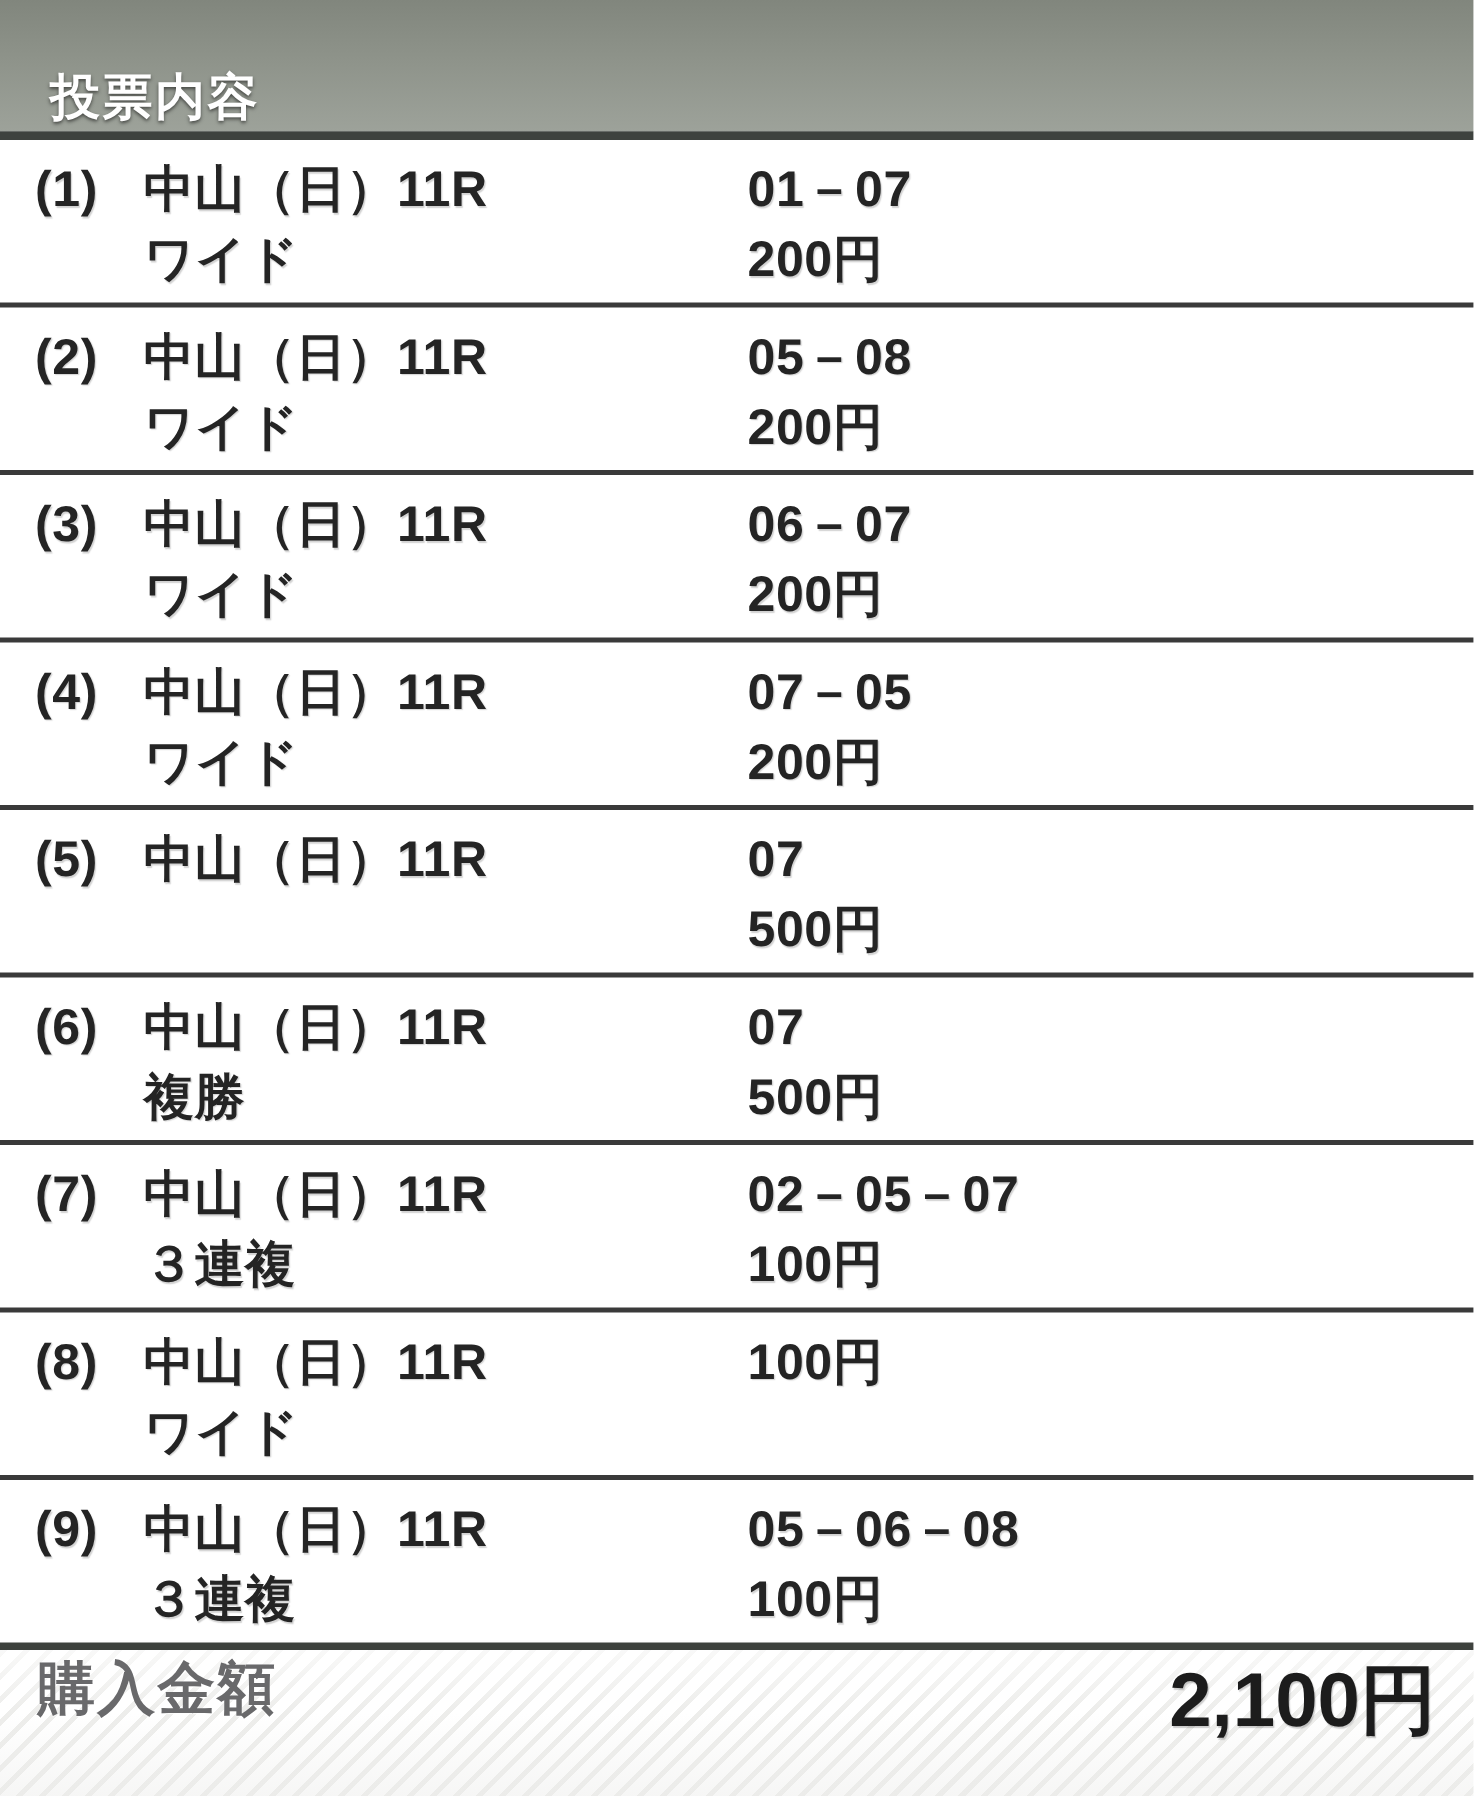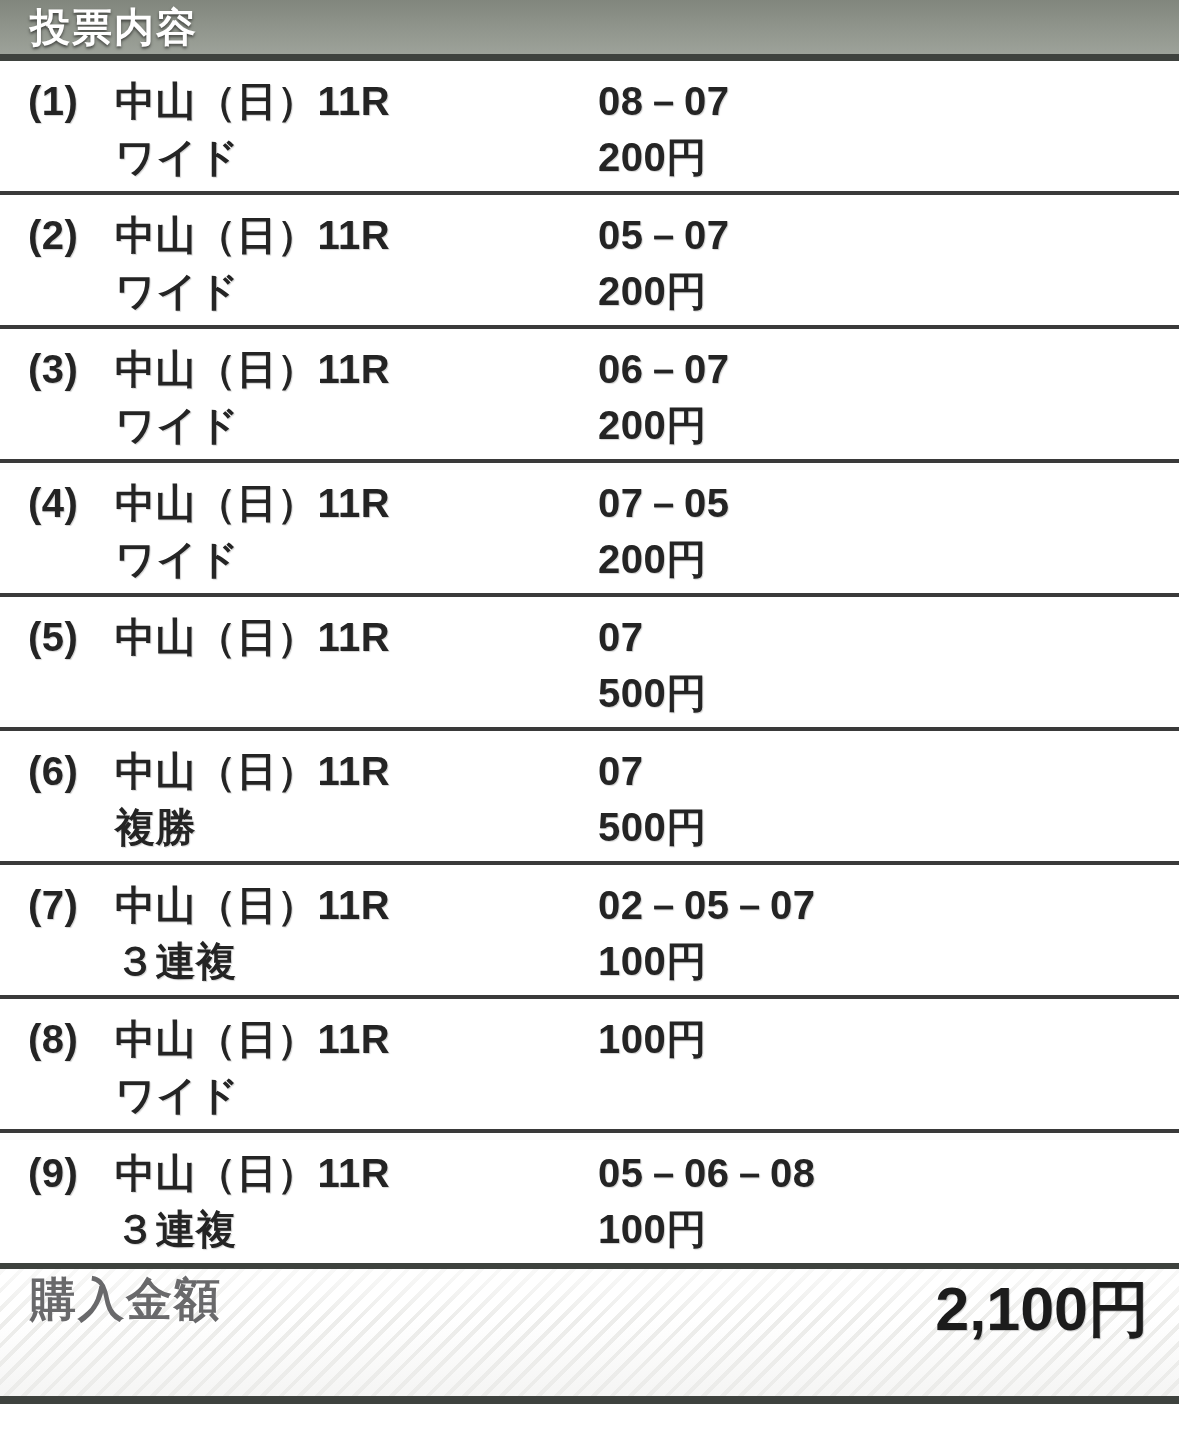--- a/index.html
+++ b/index.html
@@ -12,27 +12,27 @@
     width: 1179px;
     height: 1437px;
     background: #ffffff;
     overflow: hidden;
     display: flex;
     flex-direction: column;
   }
 
   
   .header {
-    height: 61px;
+    height: 112px;
     flex: 0 0 auto;
     background: linear-gradient(180deg, #81867d 0%, #8e938a 45%, #9da29a 100%);
     border-bottom: 7px solid #3e423e;
     display: flex;
-    align-items: center;
-    padding-left: 30px;
+    align-items: flex-end;
+    padding-left: 40px;
   }
   .header-title {
     font-size: 40px;
     font-weight: bold;
     color: #ffffff;
     letter-spacing: 2px;
     text-shadow: 0 2px 3px rgba(0,0,0,0.55);
   }
 
   
@@ -95,35 +95,35 @@
   <div class="bet-list">
     <div class="bet-row">
       <div class="cell">
         <span class="line">(1)</span>
       </div>
       <div class="cell">
         <span class="line">中山（日）11R</span>
         <span class="line">ワイド</span>
       </div>
       <div class="cell">
-        <span class="line">08－07</span>
+        <span class="line">01－07</span>
         <span class="line">200円</span>
       </div>
     </div>
 
     <div class="bet-row">
       <div class="cell">
         <span class="line">(2)</span>
       </div>
       <div class="cell">
         <span class="line">中山（日）11R</span>
         <span class="line">ワイド</span>
       </div>
       <div class="cell">
-        <span class="line">05－07</span>
+        <span class="line">05－08</span>
         <span class="line">200円</span>
       </div>
     </div>
 
     <div class="bet-row">
       <div class="cell">
         <span class="line">(3)</span>
       </div>
       <div class="cell">
         <span class="line">中山（日）11R</span>

